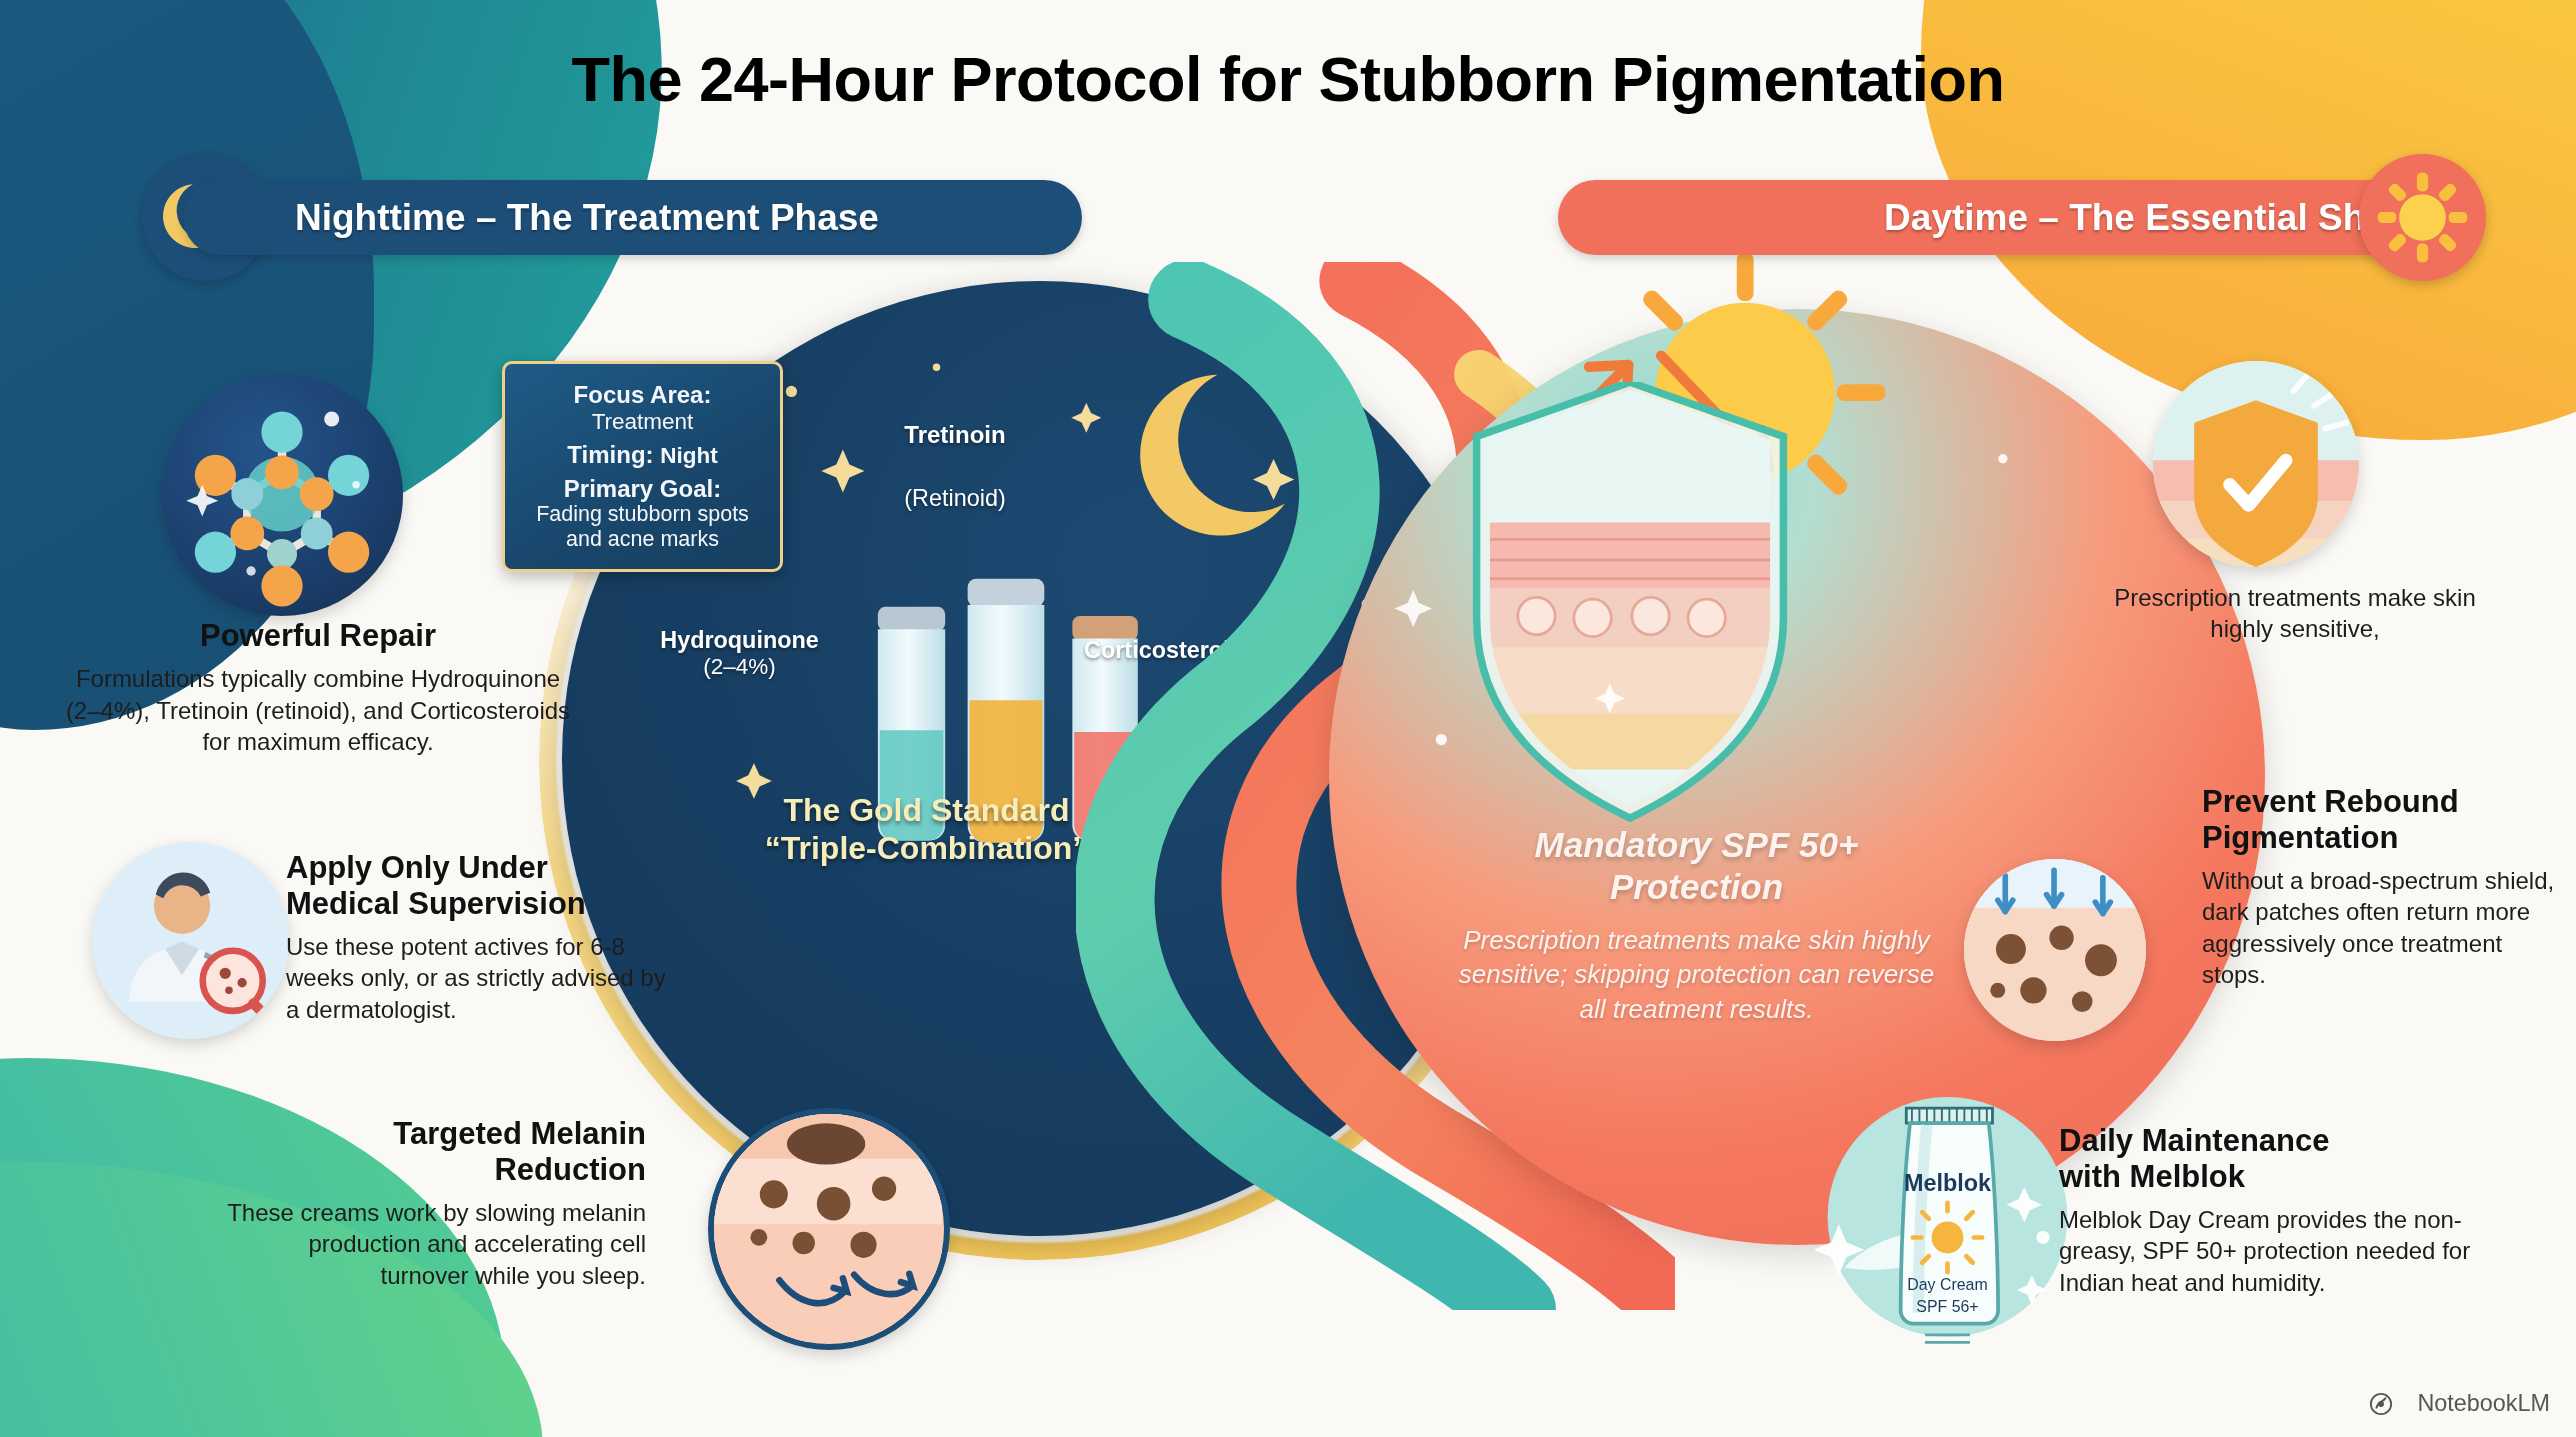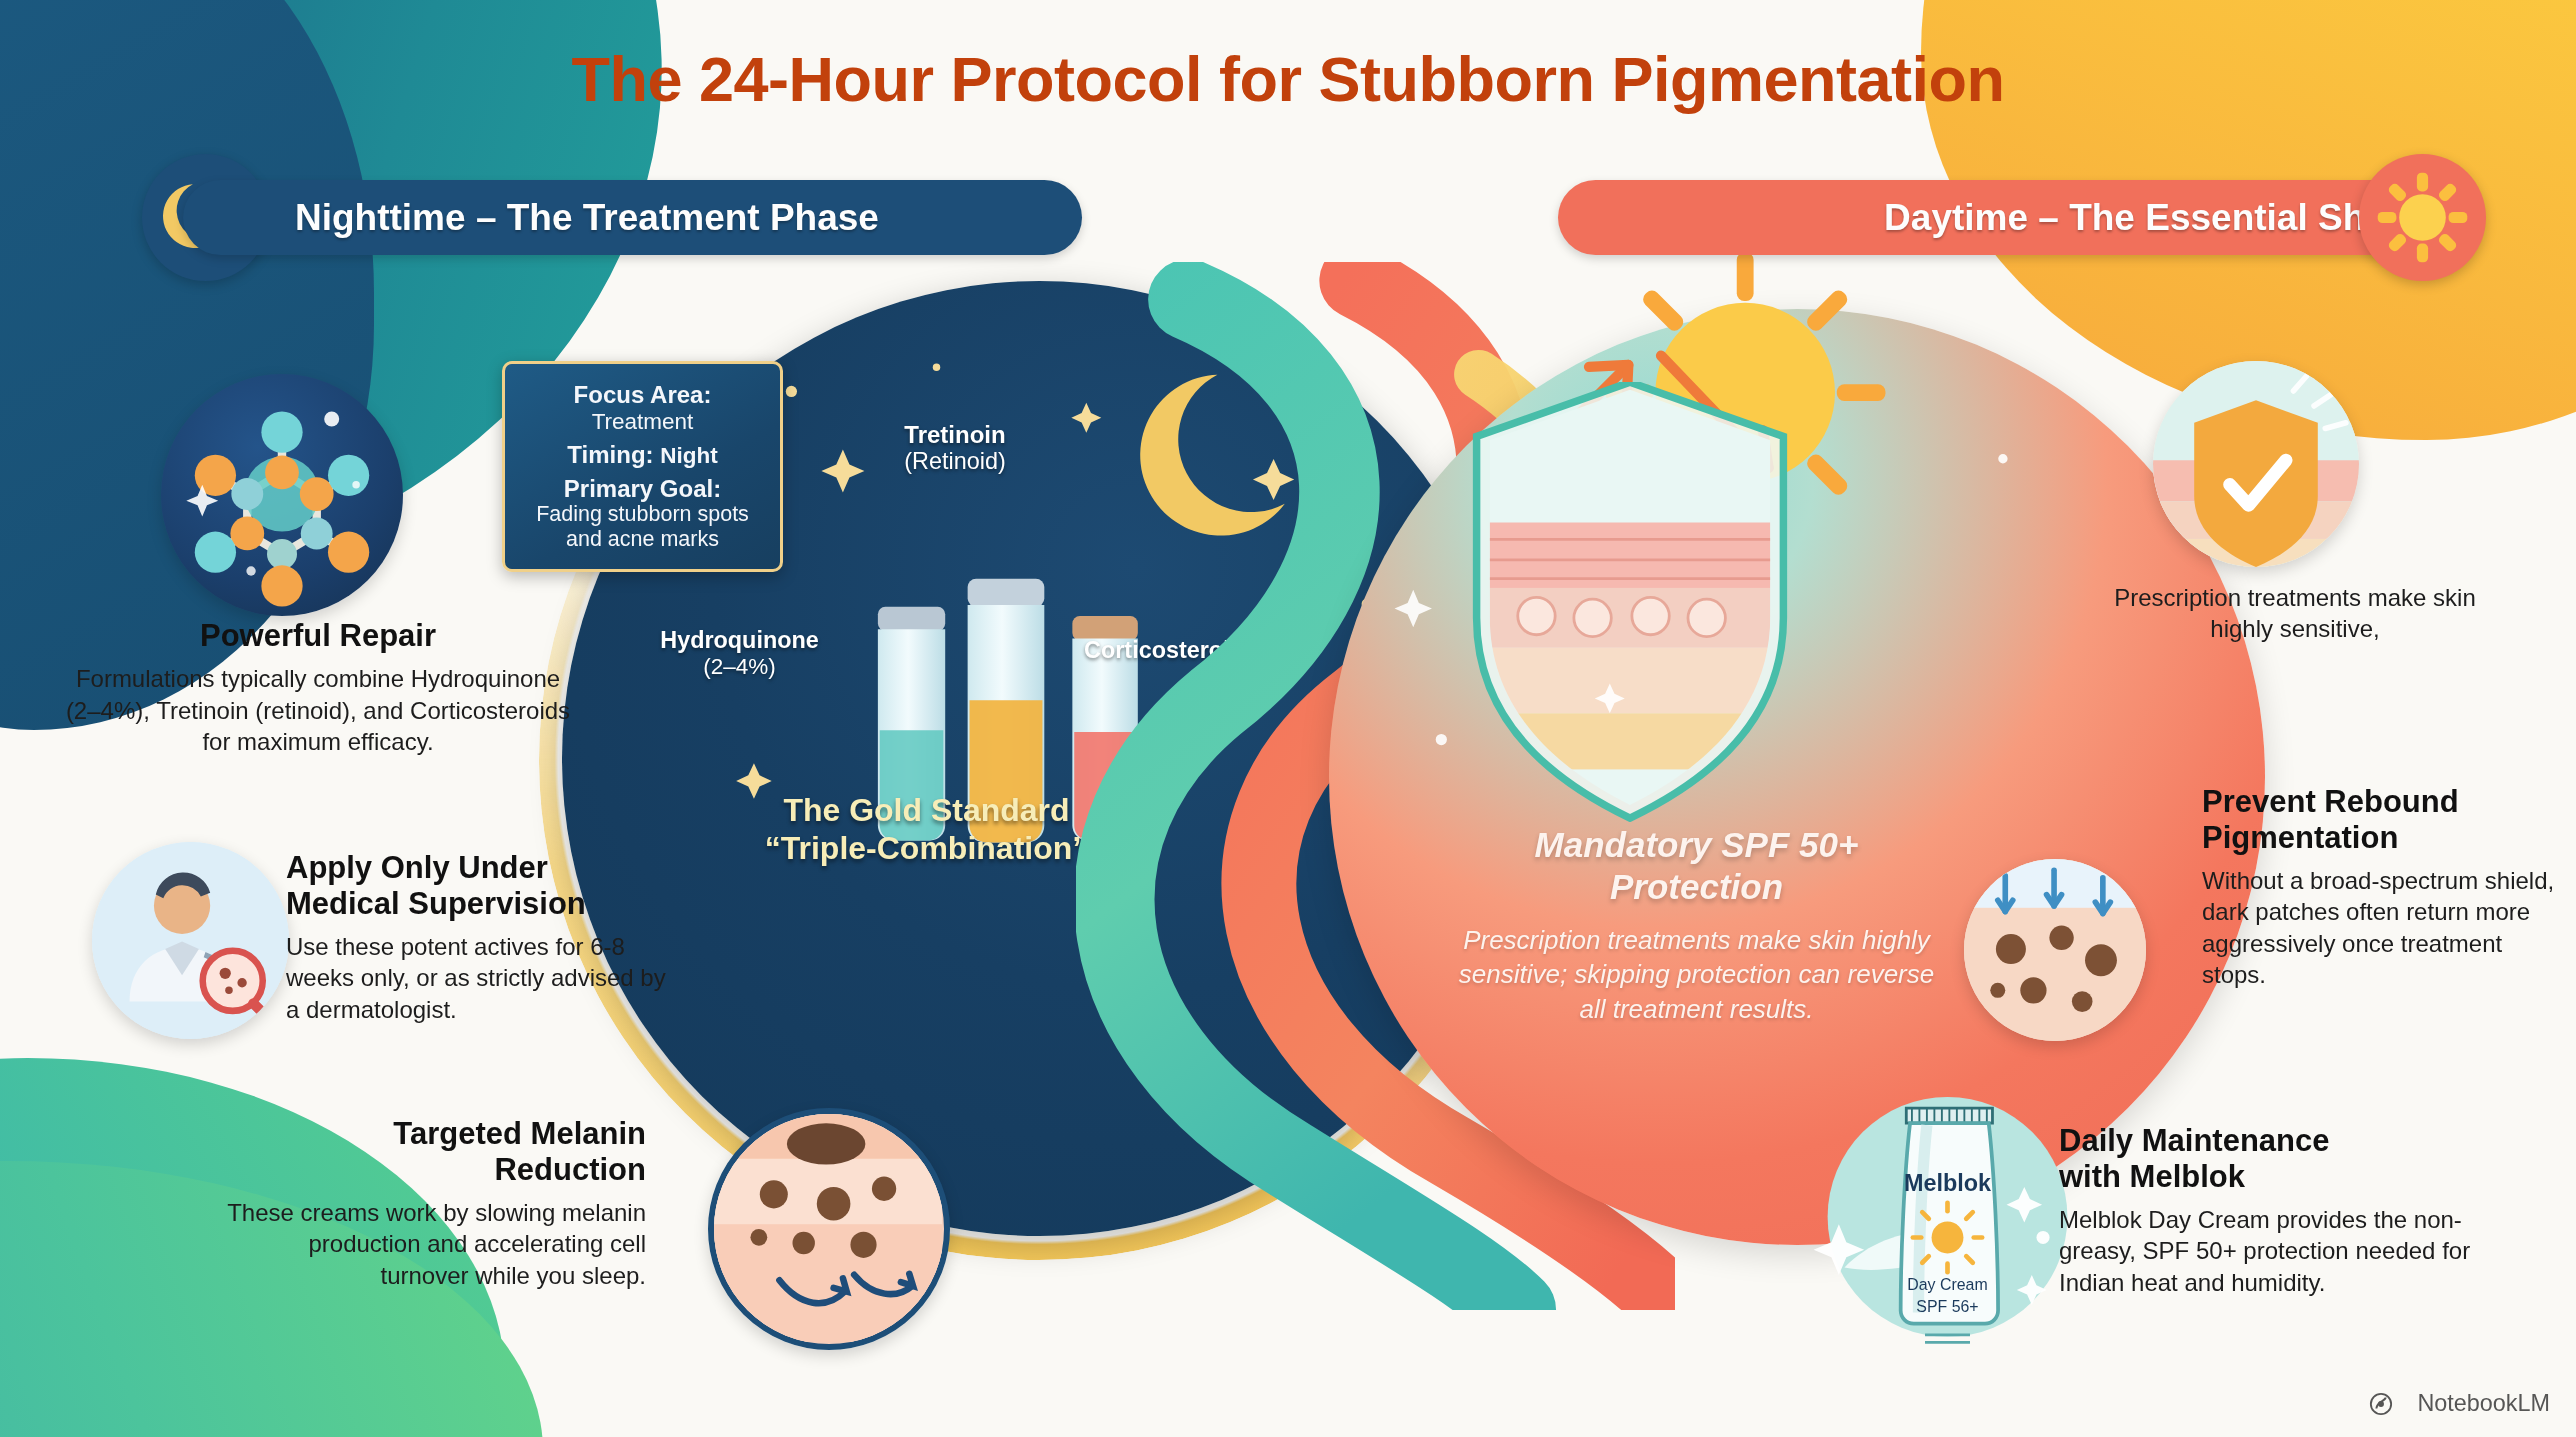--- a/index.html
+++ b/index.html
@@ -44,21 +44,21 @@
     left: -487px; top: 1161px; width: 1030px; height: 580px;
     background: linear-gradient(70deg, #35a7b2 0%, #4cc49c 60%, #63d489 100%);
     border-radius: 48% 52% 50% 50% / 50% 50% 50% 50%;
   }
 
   
   #page-title {
     position: absolute; left: 0; top: 43px; width: 2576px;
     text-align: center;
     font-size: 63px; font-weight: bold; letter-spacing: -0.5px;
-    color: #c2410c;
+    color: #000000;
   }
 
   
   .banner {
     position: absolute; display: flex; align-items: center;
     height: 75px; border-radius: 41px;
     box-shadow: 0 3.7px 9.4px rgba(0,0,0,0.17);
   }
   #banner-night {
     left: 183px; top: 180px; width: 899px;
@@ -130,21 +130,21 @@
   .fc-plain  { font-size: 22.5px; line-height: 1.18; }
   .fc-small  { font-size: 21.5px; line-height: 1.15; }
 
   
   .vial-label {
     position: absolute; text-align: center; color: #ffffff; font-weight: bold;
     text-shadow: 0 1.9px 3.7px rgba(0,0,0,0.45);
     line-height: 1.14;
   }
   #label-tretinoin { left: 824px; top: 421px; width: 262px; font-size: 24px; }
-  #label-tretinoin .sub { font-weight: normal; font-size: 23.4px; }
+  #label-tretinoin .sub { font-weight: normal; font-size: 23.4px; margin-top: 37px; }
   #label-hydro { left: 618px; top: 627px; width: 243px; font-size: 23.4px; }
   #label-hydro .sub { font-weight: normal; font-size: 22.5px; }
   #label-cortico { left: 1030px; top: 637px; width: 281px; font-size: 23.4px; }
 
   #gold-standard {
     position: absolute; left: 711px; top: 791px; width: 431px;
     text-align: center; color: #f7edb8; font-weight: bold; font-size: 32px;
     line-height: 1.2; text-shadow: 0 2.8px 4.7px rgba(0,0,0,0.45);
   }
 

